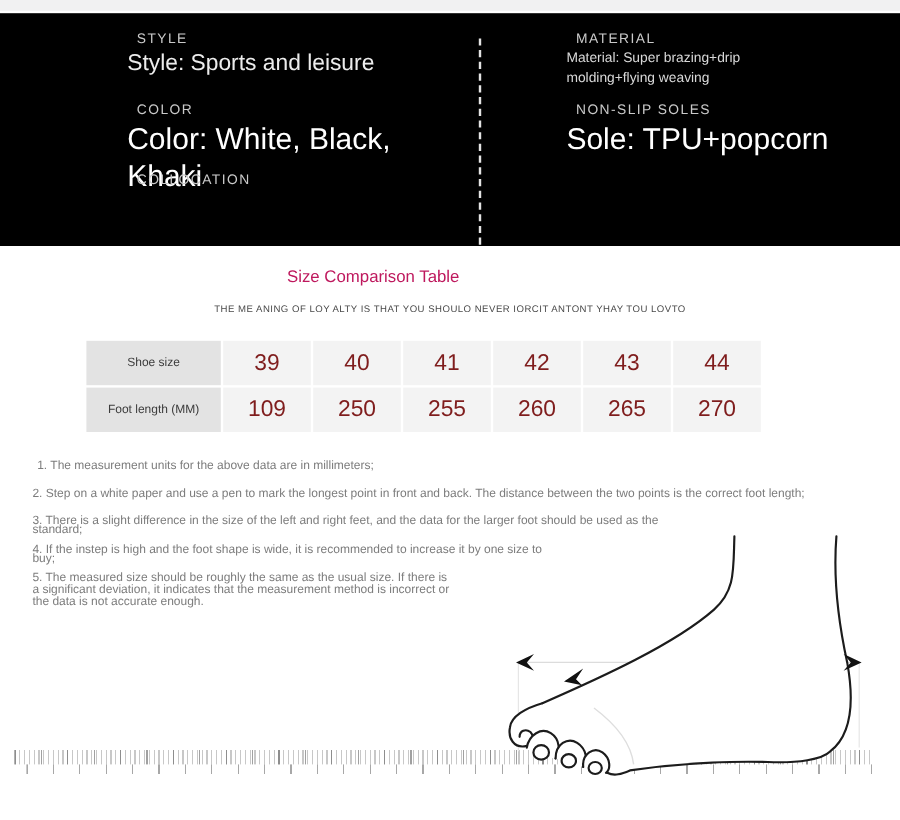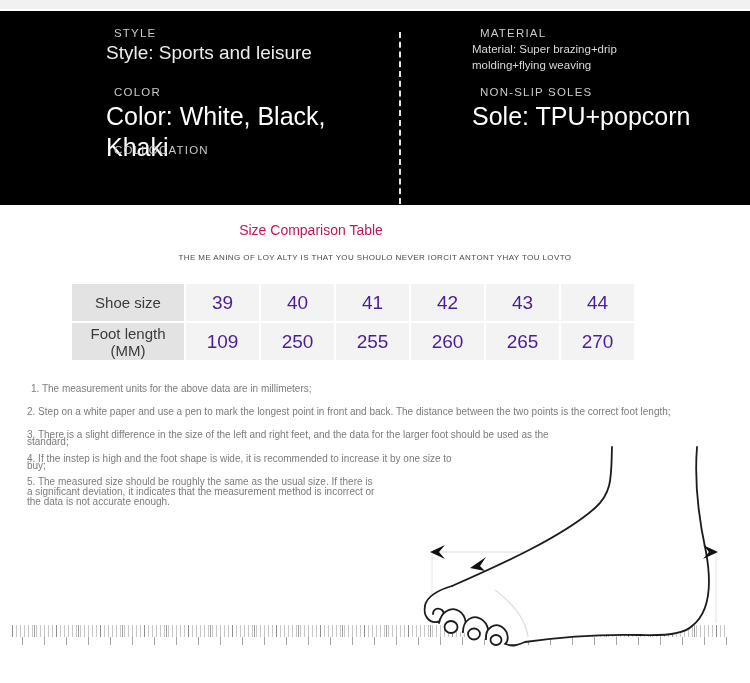--- a/index.html
+++ b/index.html
@@ -24,23 +24,23 @@
   .val-md{font-size:19px;color:#ececec;margin-top:1px;}
   .val-xs{font-size:11.5px;color:#d8d8d8;width:210px;line-height:1.35;margin-top:2px;}
   .val-lg{font-size:25px;color:#ffffff;margin-top:2px;}
   
   .size-title{position:absolute;left:0;top:222px;width:622px;text-align:center;font-size:14px;color:#be185d;}
   .size-subtitle{position:absolute;left:0;top:253px;width:750px;text-align:center;font-size:8px;letter-spacing:.4px;color:#4a4a4a;}
   
   .size-table{position:absolute;left:70px;top:282px;border-collapse:separate;border-spacing:2px;}
   .size-table td{
     width:73px;height:37px;background:#f3f3f3;text-align:center;vertical-align:middle;
-    font-size:19px;color:#4c1d95;padding:0;
+    font-size:19px;color:#7f1d1d;padding:0;
   }
-  .size-table td.th{width:112px;background:#e3e3e3;font-size:15px;color:#3c3c3c;}
+  .size-table td.th{width:112px;background:#e3e3e3;font-size:10px;color:#3c3c3c;}
   
   .note{position:absolute;left:27px;font-size:10px;color:#7c7c7c;line-height:11px;white-space:nowrap;}
   .note .tail{display:block;margin-top:-4px;}
   .note-1{top:383px;left:31px;}
   .note-2{top:406px;}
   .note-3{top:429px;}
   .note-4{top:453px;}
   .note-5{top:477px;width:348px;white-space:normal;line-height:10px;}
   
   .ruler{position:absolute;left:12px;top:625px;width:714px;height:20px;}

